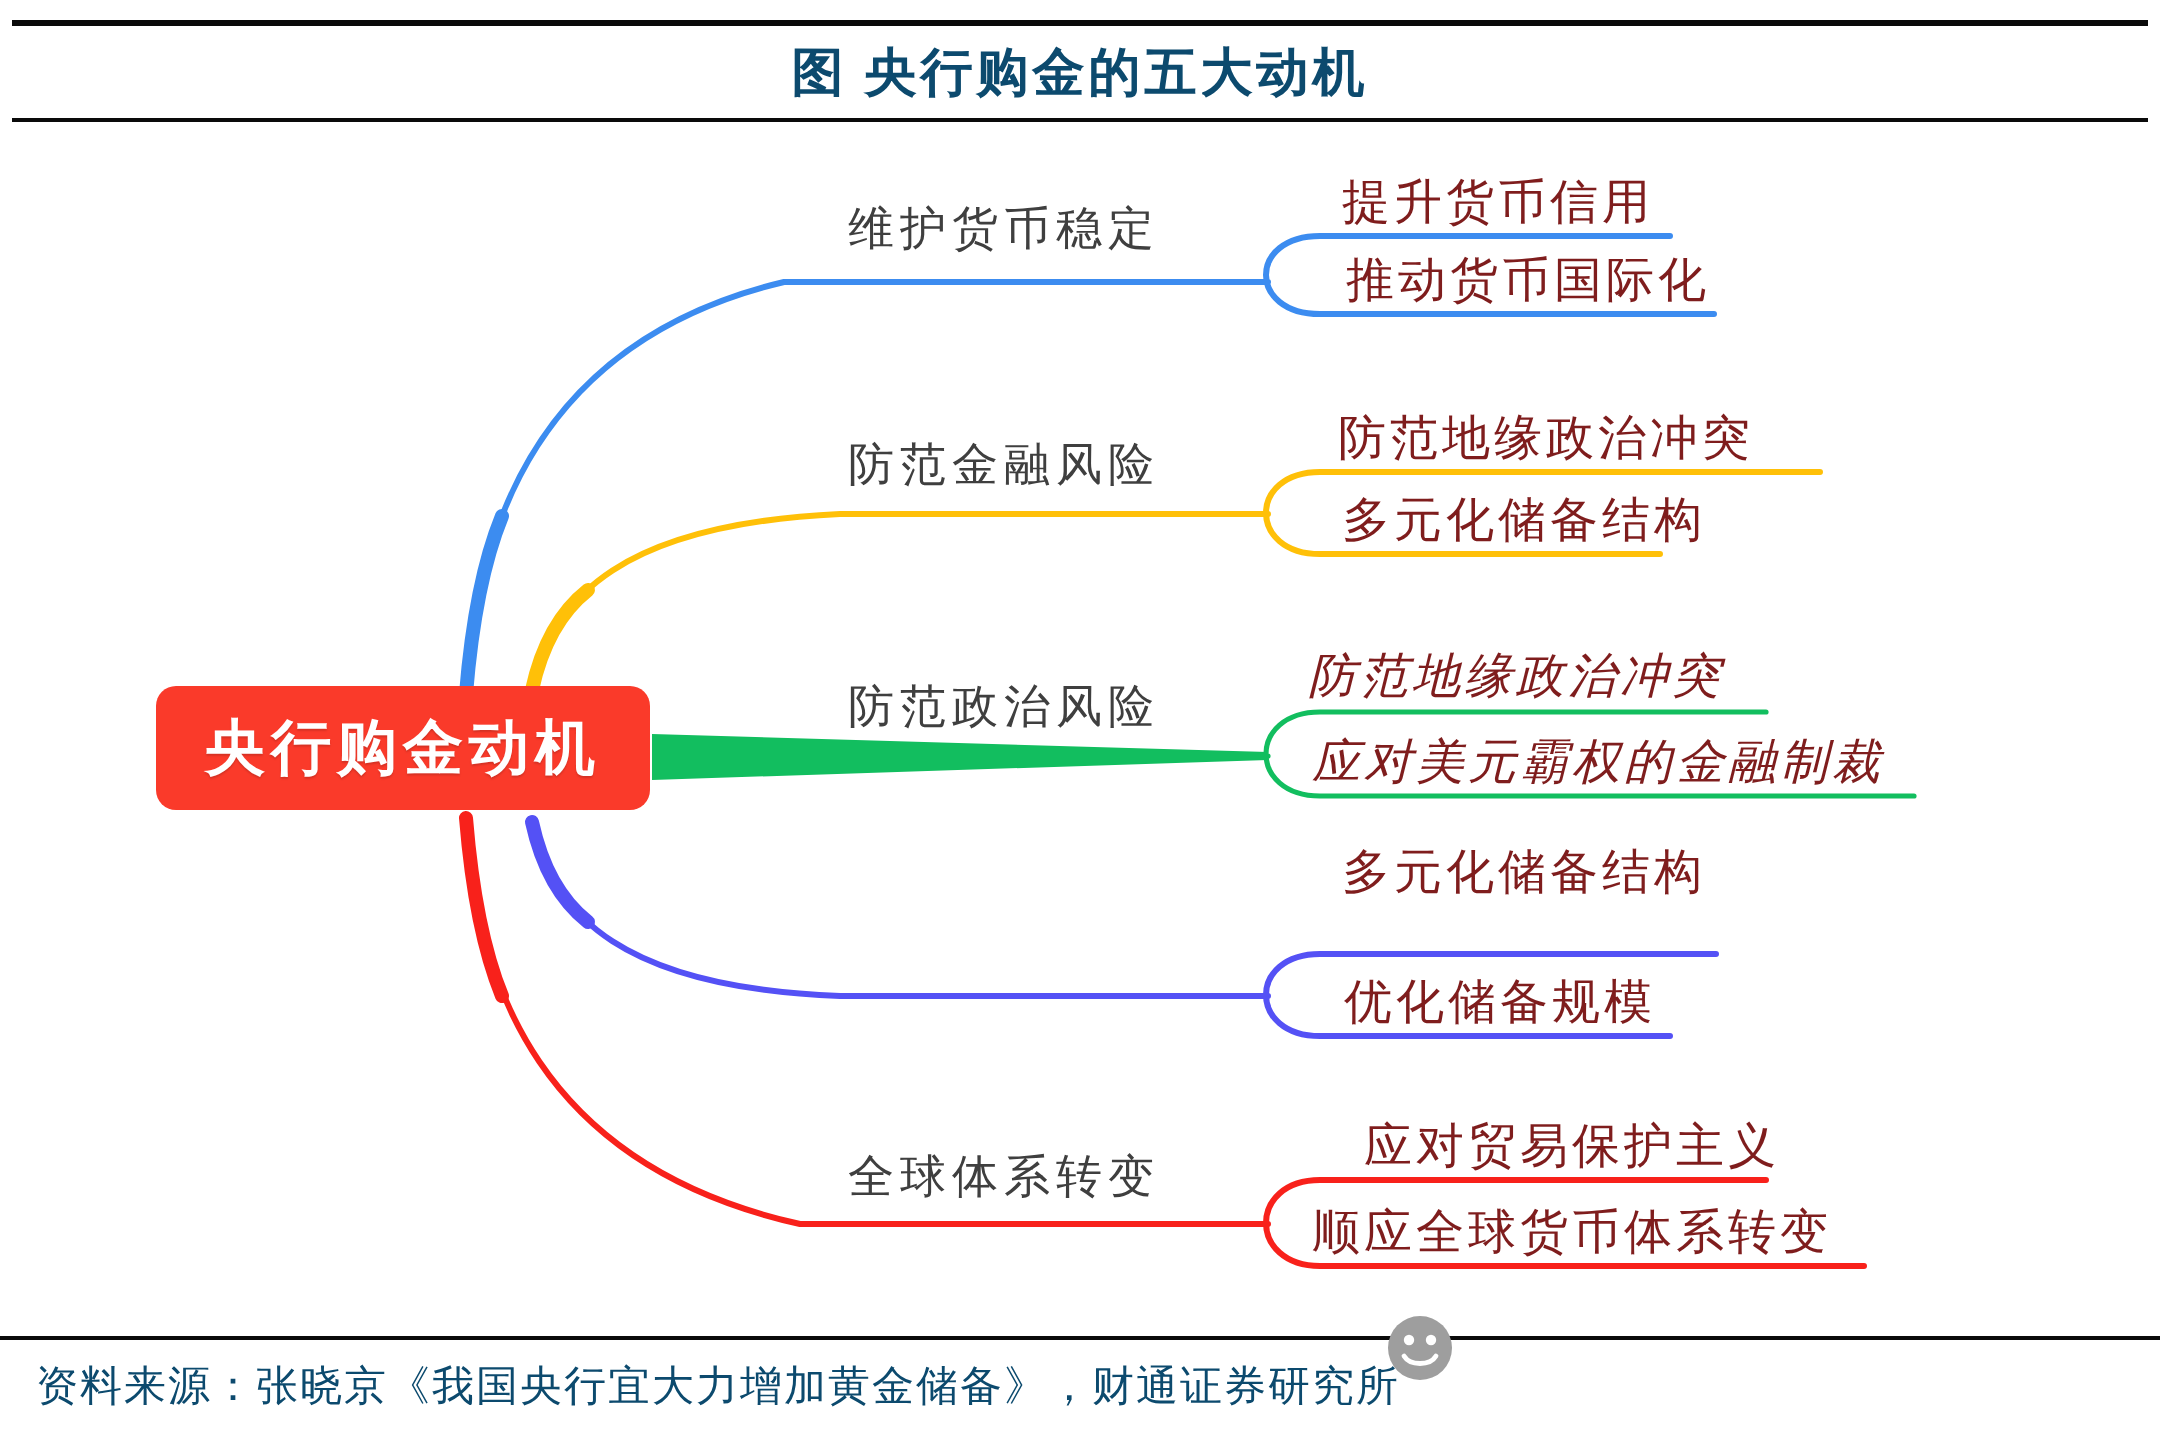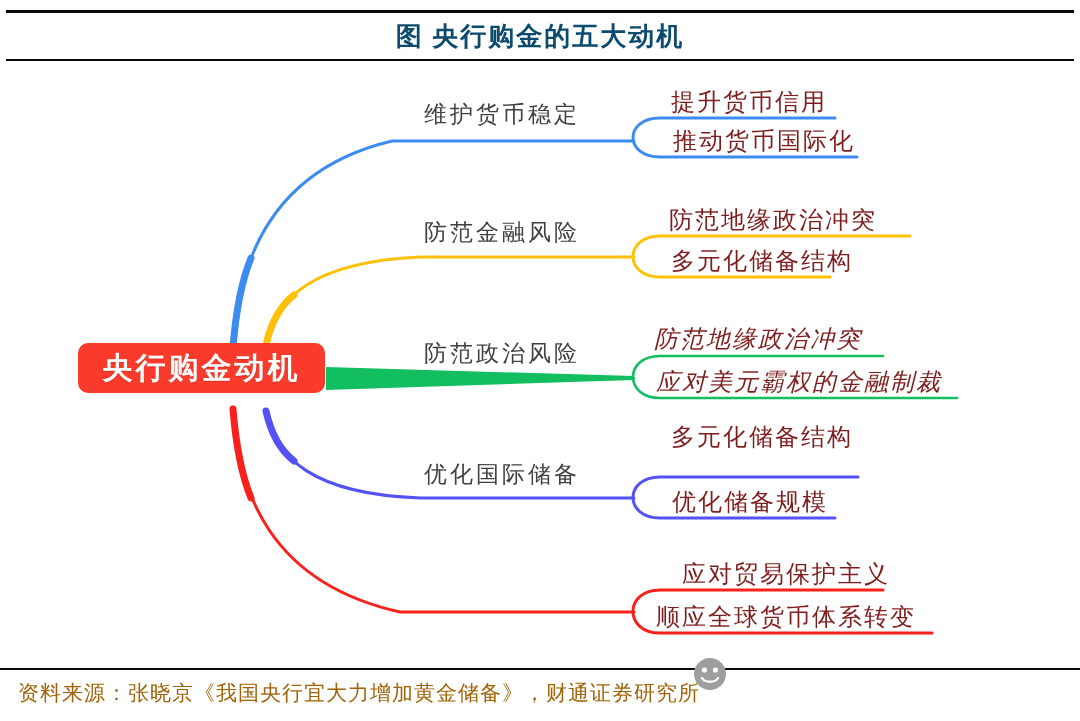--- a/index.html
+++ b/index.html
@@ -15,36 +15,36 @@
   .rule.top    { top:10px; height:3px; }
   .rule.under-title { top:59px; height:2px; }
   .rule.footer { top:668px; height:2px; left:0; width:1080px; }
   .fig-title {
     position:absolute; top:19px; left:0; width:1080px;
     text-align:center; font-size:26px; font-weight:bold;
     letter-spacing:2px; color:#0c4a6e;
   }
   .links { position:absolute; left:0; top:0; }
   .center-node {
-    position:absolute; left:78px; top:343px; width:247px; height:50px;
+    position:absolute; left:78px; top:343px; width:247px; height:62px;
     border-radius:10px; display:flex; align-items:center; justify-content:center;
     color:#ffffff; font-size:30px; font-weight:bold; letter-spacing:3px;
     text-shadow: 0 1px 1px rgba(0,0,0,0.15);
   }
   .branch-label {
     position:absolute; font-size:23px; line-height:30px;
     letter-spacing:3px; color:#3f3f3f; white-space:nowrap;
   }
   .child-label {
     position:absolute; font-size:24px; line-height:26px;
     letter-spacing:2px; color:#7f1d1d; white-space:nowrap;
   }
   .footer-src {
     position:absolute; left:18px; top:679px; font-size:21px;
-    color:#a16207; letter-spacing:1px; white-space:nowrap;
+    color:#0c4a6e; letter-spacing:1px; white-space:nowrap;
   }
   .watermark {
     position:absolute; left:692px; top:654px; height:40px;
     display:flex; align-items:center; gap:10px;
     color:#b3b3b3;
   }
   .watermark-text { font-size:25px; letter-spacing:2px; white-space:nowrap;
     font-family:"Liberation Sans","DejaVu Sans",sans-serif; }
 </style>
 </head>
@@ -92,21 +92,21 @@
                M 660,590 H 883  M 660,633 H 932"></path>
       <path d="M 233,409 C 236,446 242,476 251,498" stroke-width="7"></path>
     </g>
   </svg>
 
   <div class="center-node" style="background-color: rgb(250, 58, 42);">央行购金动机</div>
 
   <div class="branch-label" style="left:424px; top:100px;">维护货币稳定</div>
   <div class="branch-label" style="left:424px; top:218px;">防范金融风险</div>
   <div class="branch-label" style="left:424px; top:339px;">防范政治风险</div>
-  <div class="branch-label" style="left:424px; top:460px;">优化国际储备</div>
+  <div class="branch-label" style="left:424px; top:574px;">全球体系转变</div>
 
   <div class="child-label" style="left:671px; top:89px;">提升货币信用</div>
   <div class="child-label" style="left:673px; top:128px;">推动货币国际化</div>
 
   <div class="child-label" style="left:669px; top:207px;">防范地缘政治冲突</div>
   <div class="child-label" style="left:671px; top:248px;">多元化储备结构</div>
 
   <div class="child-label" style="left:654px; top:326px;font-style:italic;">防范地缘政治冲突</div>
   <div class="child-label" style="left:656px; top:369px;font-style:italic;">应对美元霸权的金融制裁</div>
 

